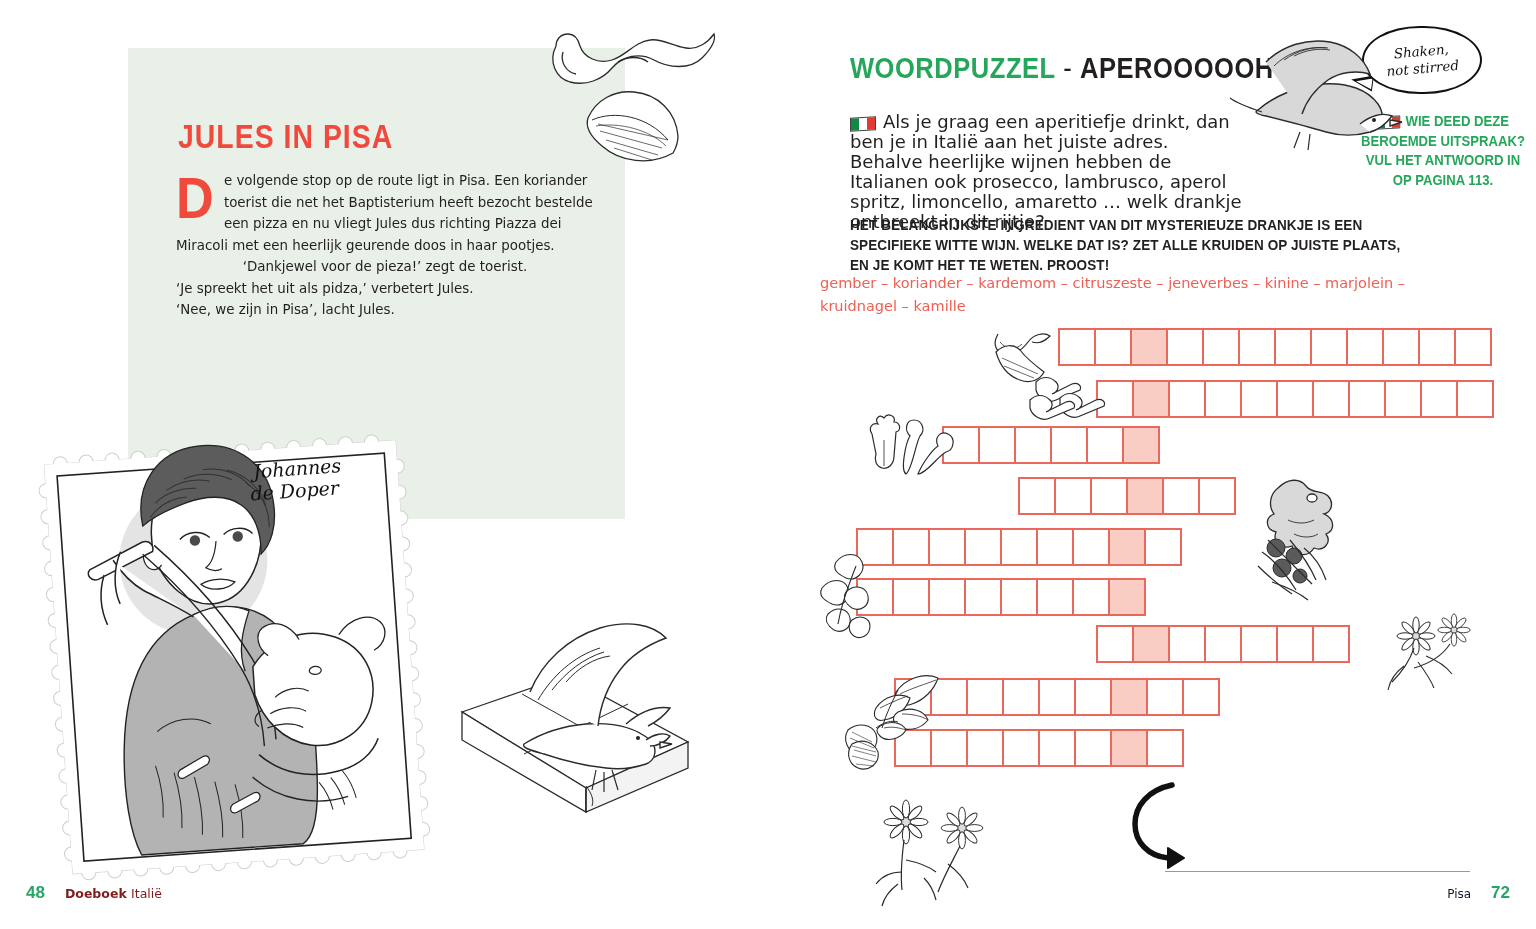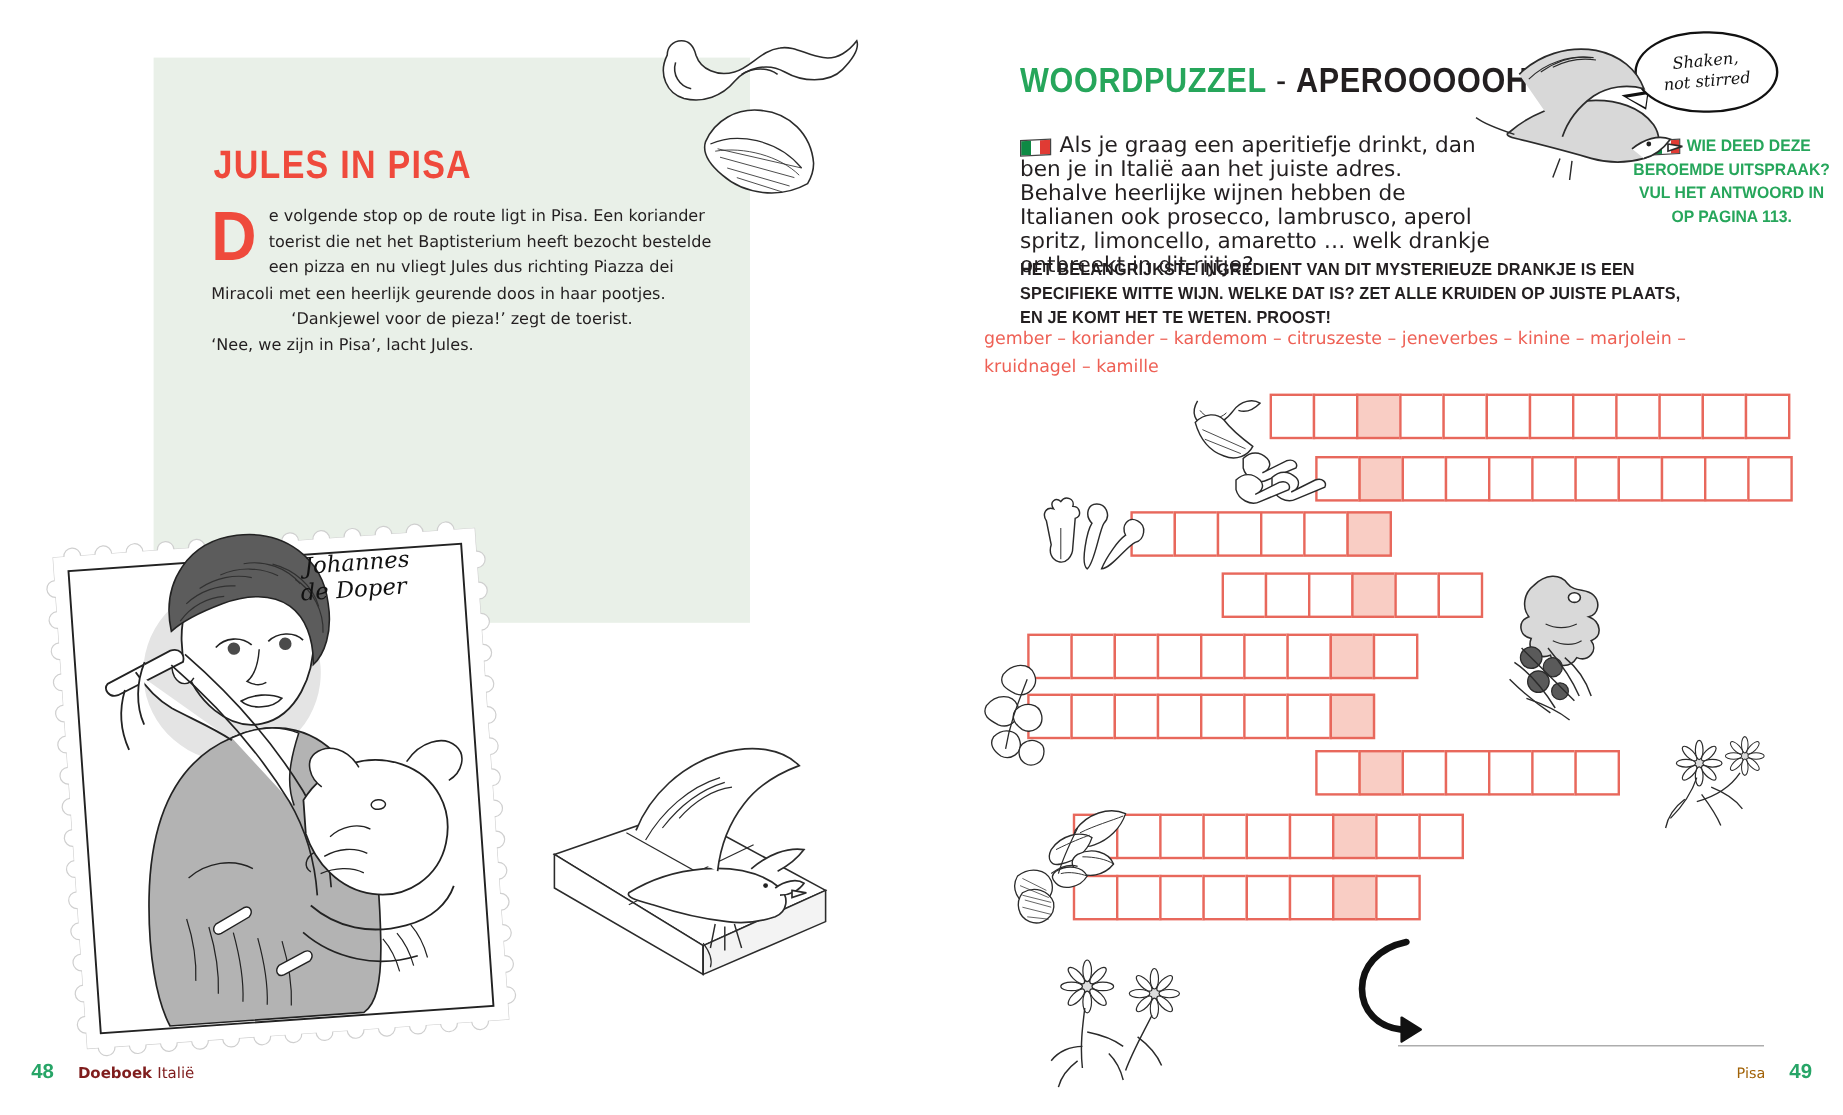--- a/index.html
+++ b/index.html
@@ -54,21 +54,21 @@
     display:flex;align-items:baseline;gap:20px;
   }
   .footer.left{left:26px;}
   .footer.right{right:26px;}
   .folio{
     font-family:"Liberation Sans", sans-serif;
     font-weight:700;font-size:17px;color:#27a567;
   }
   .bookname{font-weight:700;color:#7f1d1d;font-size:12.5px;}
   .bookname i{font-weight:400;font-style:normal;}
-  .secname{font-size:12px;color:#a16207;}
+  .secname{font-size:12px;color:#0f172a;}
 
   
   .rp-title{
     position:absolute;left:850px;top:52px;
     font-family:"Liberation Sans", sans-serif;
     font-weight:700;font-size:29px;letter-spacing:.6px;
     transform:scaleX(0.88);transform-origin:left center;
     white-space:nowrap;
   }
   .rp-title .g{color:#26a65b;}
@@ -165,20 +165,21 @@
   <div class="green-box"></div>
 
   <div class="left-title">JULES IN PISA</div>
 
   <div class="left-body">
     <p>
       <span class="dropcap">D</span>
       <span>e volgende stop op de route ligt in Pisa. Een koriander toerist die net het Baptisterium heeft bezocht bestelde een pizza en nu vliegt Jules dus richting Piazza dei Miracoli met een heerlijk geurende doos in haar pootjes.</span>
     </p>
     <p class="gap">‘Dankjewel voor de pieza!’ zegt de toerist.</p>
+    <p>‘Je spreekt het uit als pidza,’ verbetert Jules.</p>
     <p>‘Nee, we zijn in Pisa’, lacht Jules.</p>
   </div>
 
   <div class="rp-title">
     <span class="g">WOORDPUZZEL</span><span class="b"> - </span><span class="d">APEROOOOOH</span>
   </div>
 
   <div class="rp-intro">
     <span class="flag"></span><span>Als je graag een aperitiefje drinkt, dan ben je in Italië aan het juiste adres. Behalve heerlijke wijnen hebben de Italianen ook prosecco, lambrusco, aperol spritz, limoncello, amaretto … welk drankje ontbreekt in dit rijtje?</span>
   </div>
@@ -673,16 +674,16 @@
     </g>
   </svg>
 
   <div class="footer left">
     <span class="folio">48</span>
     <span class="bookname"><span>Doeboek</span> <i>Italië</i></span>
   </div>
 
   <div class="footer right">
     <span class="secname">Pisa</span>
-    <span class="folio">49</span>
+    <span class="folio">72</span>
   </div>
 
 </div>
 
 </body></html>

